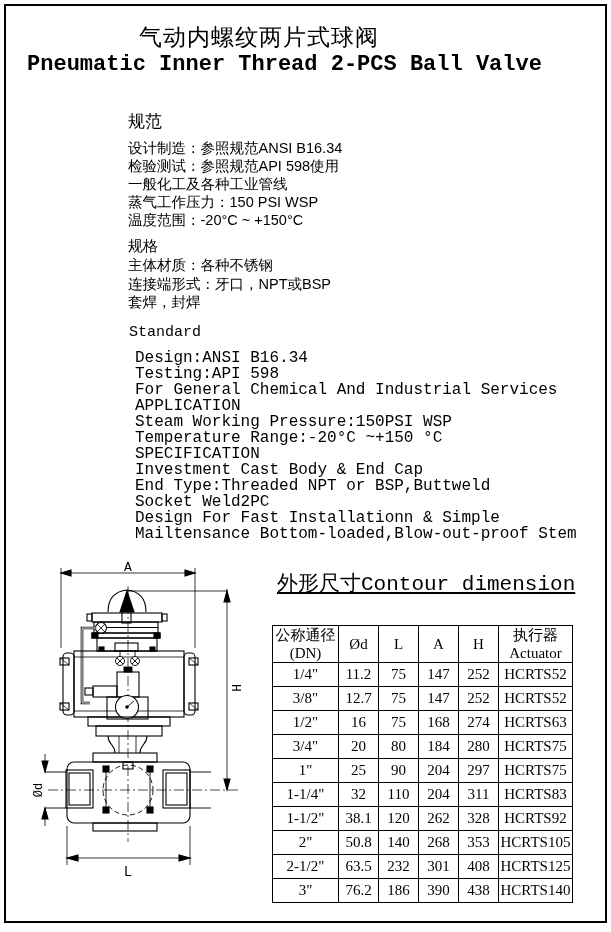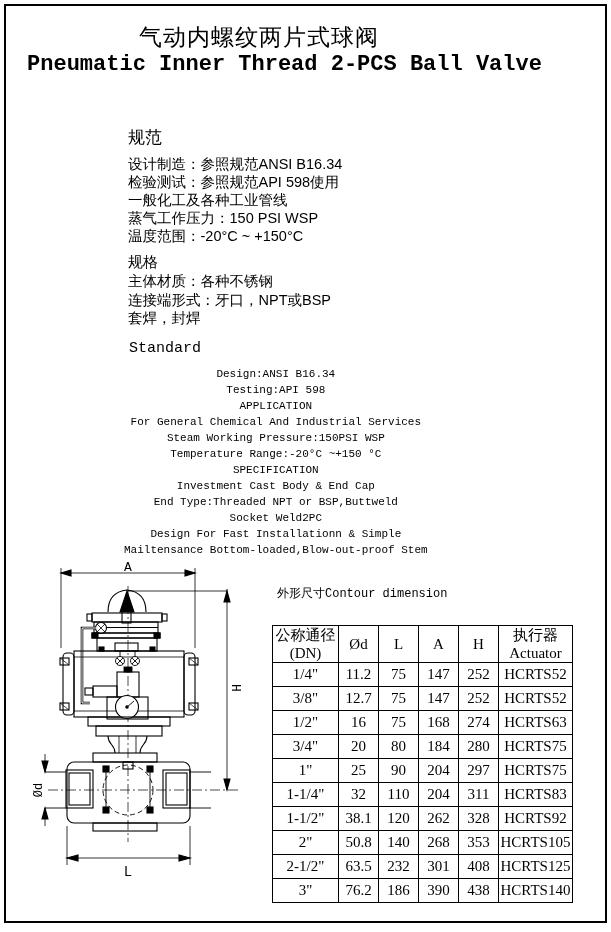--- a/index.html
+++ b/index.html
@@ -13,28 +13,28 @@
   }
   .mono{font-family:"Liberation Mono","DejaVu Sans Mono",monospace;}
   .title-cn{
     position:absolute;top:22px;left:0;width:518px;text-align:center;
     font-size:23px;letter-spacing:1px;white-space:nowrap;
   }
   .title-en{
     position:absolute;top:52px;left:0;width:569px;text-align:center;
     font-size:22px;font-weight:bold;white-space:nowrap;
   }
-  .abs{position:absolute;white-space:nowrap;margin-top:16px;}
+  .abs{position:absolute;white-space:nowrap;}
   .cn-head{left:128px;top:110px;font-size:17px;}
   .cn-lines{left:128px;top:139px;font-size:14.5px;line-height:18px;}
   .cn-head2{left:128px;top:237px;font-size:15px;font-family:Liberation Mono, monospace;}
   .cn-lines2{left:128px;top:256px;font-size:14.5px;line-height:18.5px;}
   .en-head{left:129px;top:324px;font-size:15px;}
-  .en-lines{left:124px;top:350px;font-size:11px;line-height:16px;text-align:center;}
-  .contour-head{left:277px;top:569px;font-size:12px;}
+  .en-lines{left:135px;top:350px;font-size:16px;line-height:16px;}
+  .contour-head{left:277px;top:569px;font-size:21px;text-decoration:underline;}
   .drawing{position:absolute;left:30px;top:560px;width:240px;height:370px;}
   .dim-table{
     position:absolute;left:272px;top:625px;border-collapse:collapse;
     table-layout:fixed;font-family:Liberation Serif, serif;
     font-size:15px;
   }
   .dim-table th,.dim-table td{
     border:1px solid #000;text-align:center;vertical-align:middle;
     padding:0;font-weight:normal;overflow:hidden;
   }
@@ -62,22 +62,22 @@
 <div class="abs cn-lines2">
     <div>主体材质：各种不锈钢</div>
     <div>连接端形式：牙口，NPT或BSP</div>
     <div>套焊，封焊</div>
   </div>
 
 <div class="abs en-head mono">Standard</div>
 <div class="abs en-lines mono">
     <div>Design:ANSI B16.34</div>
     <div>Testing:API 598</div>
+    <div>For General Chemical And Industrial Services</div>
     <div>APPLICATION</div>
-    <div>For General Chemical And Industrial Services</div>
     <div>Steam Working Pressure:150PSI WSP</div>
     <div>Temperature Range:-20°C ~+150 °C</div>
     <div>SPECIFICATION</div>
     <div>Investment Cast Body &amp; End Cap</div>
     <div>End Type:Threaded NPT or BSP,Buttweld</div>
     <div>Socket Weld2PC</div>
     <div>Design For Fast Installationn &amp; Simple</div>
     <div>Mailtensance Bottom-loaded,Blow-out-proof Stem</div>
   </div>
 

